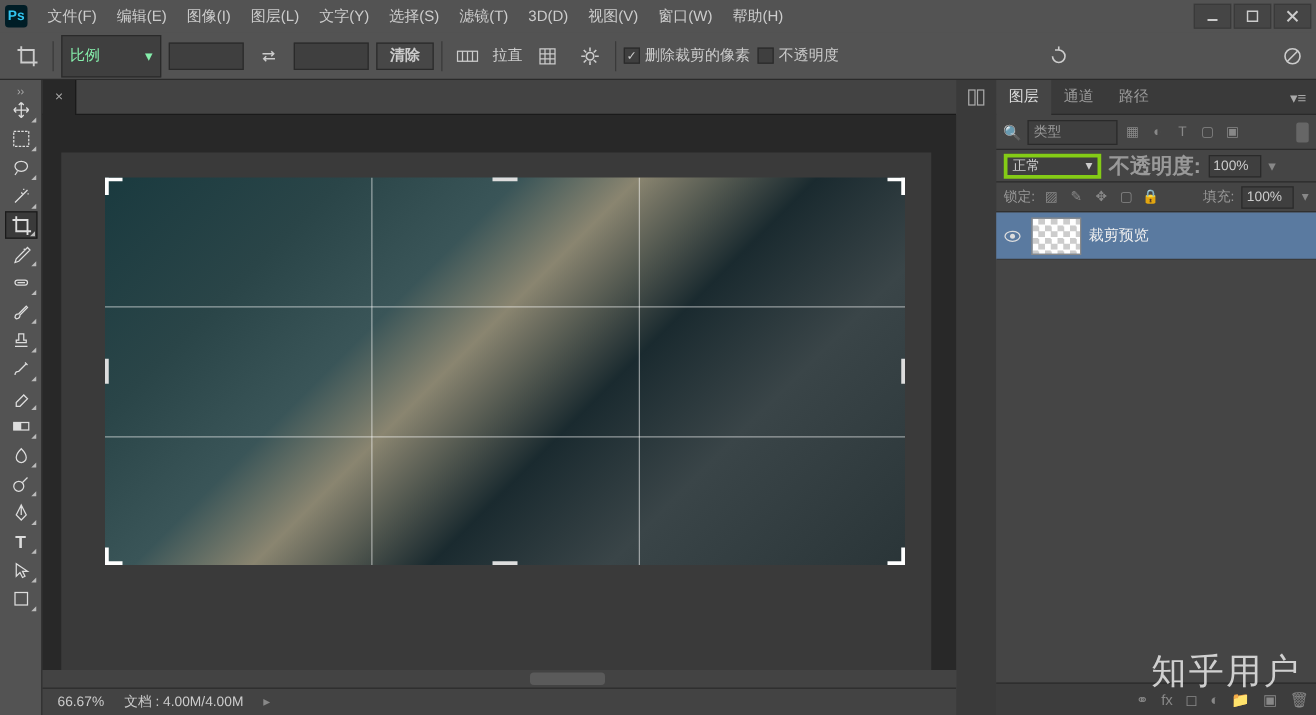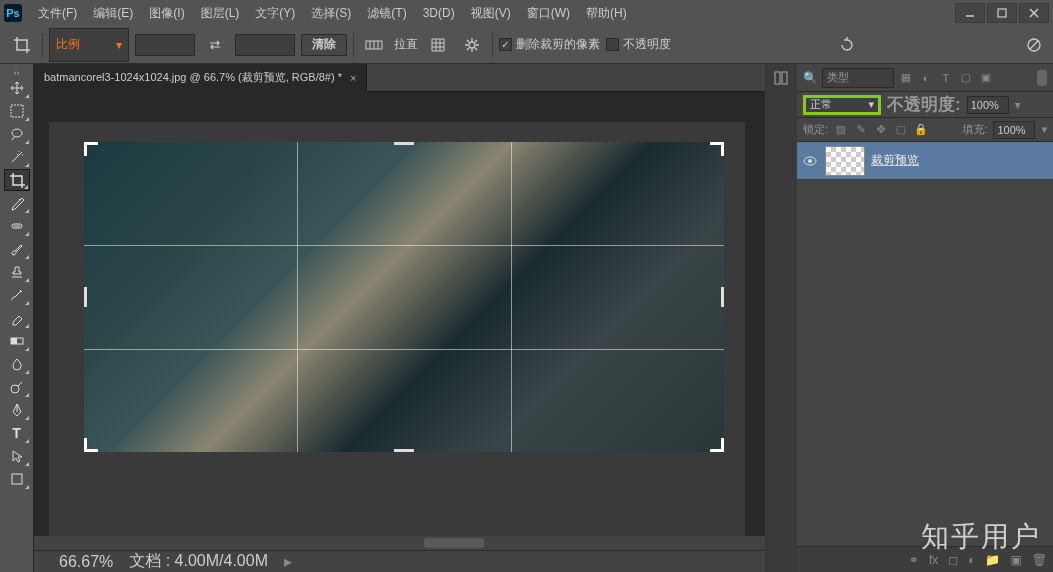--- a/index.html
+++ b/index.html
@@ -6,21 +6,21 @@
 body { background: #535353; width: 1053px; height: 572px; overflow: hidden; color: #ccc; font-size: 12px; }
 
 .titlebar { height: 26px; background: #535353; display: flex; align-items: center; padding: 13px 4px; }
 .ps-logo { width: 18px; height: 18px; background: #001d26; border-radius: 3px; display: flex; align-items: center; justify-content: center; color: #31c5f0; font-weight: bold; font-size: 11px; margin-right: 8px; }
 .menu-item { padding: 0 8px; color: #ccc; cursor: default; font-size: 12px; }
 .win-controls { margin-left: auto; display: flex; gap: 0; }
 .win-btn { width: 30px; height: 20px; display: flex; align-items: center; justify-content: center; cursor: default; border: 1px solid #3a3a3a; margin-left: 2px; background: #454545; }
 
 .optionsbar { height: 38px; background: #535353; display: flex; align-items: center; padding: 0 8px; gap: 6px; border-bottom: 1px solid #2a2a2a; }
 .opt-icon { width: 28px; height: 24px; display: flex; align-items: center; justify-content: center; border: 1px solid transparent; }
-.opt-select { background: #3f3f3f; border: 1px solid #2a2a2a; color: #f97316; height: 34px; padding: 0 6px; min-width: 80px; display: flex; align-items: center; justify-content: space-between; }
+.opt-select { background: #3f3f3f; border: 1px solid #2a2a2a; color: #86efac; height: 34px; padding: 0 6px; min-width: 80px; display: flex; align-items: center; justify-content: space-between; }
 .opt-input { background: #3f3f3f; border: 1px solid #2a2a2a; color: #ccc; height: 22px; width: 60px; padding: 0 4px; }
 .opt-btn { background: #474747; border: 1px solid #2a2a2a; color: #ccc; height: 22px; padding: 0 10px; display: flex; align-items: center; font-weight: bold; }
 .opt-divider { width: 1px; height: 24px; background: #3a3a3a; }
 .opt-check { display: flex; align-items: center; gap: 4px; }
 .checkbox { width: 13px; height: 13px; background: #3f3f3f; border: 1px solid #2a2a2a; display: flex; align-items: center; justify-content: center; font-size: 10px; }
 .reset-btn { width: 22px; height: 20px; display: flex; align-items: center; justify-content: center; margin-left: auto; }
 
 .main { display: flex; height: 508px; }
 .toolbar { width: 34px; background: #535353; border-right: 1px solid #2a2a2a; display: flex; flex-direction: column; align-items: center; padding-top: 4px; gap: 1px; }
 .tool { width: 26px; height: 22px; display: flex; align-items: center; justify-content: center; cursor: default; position: relative; }
@@ -41,21 +41,21 @@
 .crop-corner::before, .crop-corner::after { content: ''; position: absolute; background: #fff; }
 .cc-tl { top: 0; left: 0; } .cc-tl::before { width: 14px; height: 3px; top: 0; left: 0; } .cc-tl::after { width: 3px; height: 14px; top: 0; left: 0; }
 .cc-tr { top: 0; right: 0; } .cc-tr::before { width: 14px; height: 3px; top: 0; right: 0; } .cc-tr::after { width: 3px; height: 14px; top: 0; right: 0; }
 .cc-bl { bottom: 0; left: 0; } .cc-bl::before { width: 14px; height: 3px; bottom: 0; left: 0; } .cc-bl::after { width: 3px; height: 14px; bottom: 0; left: 0; }
 .cc-br { bottom: 0; right: 0; } .cc-br::before { width: 14px; height: 3px; bottom: 0; right: 0; } .cc-br::after { width: 3px; height: 14px; bottom: 0; right: 0; }
 .crop-handle { position: absolute; background: #ddd; }
 .ch-t, .ch-b { width: 20px; height: 5px; left: 50%; transform: translateX(-50%); }
 .ch-t { top: -2px; } .ch-b { bottom: -2px; }
 .ch-l, .ch-r { width: 5px; height: 20px; top: 50%; transform: translateY(-50%); }
 .ch-l { left: -2px; } .ch-r { right: -2px; }
-.statusbar { height: 22px; background: #434343; display: flex; align-items: center; padding: 0 25px; gap: 16px; font-size: 16px; color: #ccc; border-top: 1px solid #2a2a2a; }
+.statusbar { height: 22px; background: #434343; display: flex; align-items: center; padding: 0 12px; gap: 16px; font-size: 11px; color: #ccc; border-top: 1px solid #2a2a2a; }
 .hscroll { height: 14px; background: #434343; position: relative; }
 .hscroll-thumb { position: absolute; left: 390px; width: 60px; top: 2px; bottom: 2px; background: #5a5a5a; border-radius: 3px; }
 
 .panels { width: 288px; background: #454545; display: flex; flex-direction: column; }
 .panel-strip { width: 32px; background: #3a3a3a; }
 .panels-inner { display: flex; height: 100%; }
 .panel-col { flex: 1; display: flex; flex-direction: column; }
 .panel-tabs { height: 28px; background: #3a3a3a; display: flex; align-items: center; border-bottom: 1px solid #2a2a2a; }
 .panel-tab { padding: 0 10px; height: 28px; display: flex; align-items: center; color: #999; font-size: 12px; }
 .panel-tab.active { background: #454545; color: #ddd; }
@@ -63,21 +63,21 @@
 .layer-filter { height: 28px; display: flex; align-items: center; padding: 0 6px; gap: 4px; border-bottom: 1px solid #2a2a2a; }
 .filter-select { background: #3f3f3f; border: 1px solid #2a2a2a; height: 20px; flex: 0 0 72px; display: flex; align-items: center; padding: 0 4px; color: #999; font-size: 11px; }
 .filter-icon { width: 16px; height: 16px; display: flex; align-items: center; justify-content: center; color: #888; font-size: 11px; }
 .layer-blend { height: 26px; display: flex; align-items: center; padding: 0 6px; gap: 6px; border-bottom: 1px solid #2a2a2a; }
 .blend-select { background: #3f3f3f; border: 3px solid #84cc16; height: 20px; width: 78px; display: flex; align-items: center; justify-content: space-between; padding: 0 4px; color: #ccc; font-size: 11px; }
 .opacity-label { color: #999; font-size: 17px; font-weight: bold; }
 .opacity-input { background: #3f3f3f; border: 1px solid #2a2a2a; height: 18px; width: 42px; display: flex; align-items: center; padding: 0 3px; color: #ccc; font-size: 11px; }
 .layer-lock { height: 24px; display: flex; align-items: center; padding: 0 6px; gap: 6px; border-bottom: 1px solid #2a2a2a; font-size: 11px; color: #999; }
 .lock-icon { width: 14px; height: 14px; display: flex; align-items: center; justify-content: center; color: #888; }
 .layers-list { flex: 1; background: #454545; }
-.layer-row { height: 38px; display: flex; align-items: center; padding: 0 4px; gap: 6px; border-bottom: 1px solid #3a3a3a; text-decoration: underline; }
+.layer-row { height: 38px; display: flex; align-items: center; padding: 0 4px; gap: 6px; border-bottom: 1px solid #3a3a3a; }
 .layer-row.selected { background: #5a7aa0; }
 .layer-eye { width: 18px; display: flex; justify-content: center; }
 .layer-thumb { width: 40px; height: 30px; background: #fff; border: 1px solid #888; }
 .layer-thumb.checker { background: repeating-conic-gradient(#ccc 0 25%, #fff 0 50%) 0 0/10px 10px; }
 .layer-name { color: #eee; font-size: 12px; }
 .panel-bottom { height: 26px; background: #3d3d3d; display: flex; align-items: center; justify-content: flex-end; padding: 0 6px; gap: 10px; border-top: 1px solid #2a2a2a; margin-top: auto; }
 .pb-icon { color: #888; font-size: 12px; }
 
 .watermark { position: absolute; right: 12px; bottom: 16px; color: rgba(255,255,255,0.75); font-size: 28px; font-weight: 300; letter-spacing: 2px; pointer-events: none; }
 
@@ -292,21 +292,20 @@
         <svg width="16" height="16">
           <rect x="3" y="3" width="10" height="10" fill="none" stroke="#ddd"></rect>
         </svg>
         <div class="tool-corner"></div>
       </div>
   </div>
 
   <div class="workspace">
     <div class="doctabs">
       <div class="doctab">
-        <span>batmancorel3-1024x1024.jpg @ 66.7% (裁剪预览, RGB/8#) *</span>
         <span class="doctab-close">×</span>
       </div>
     </div>
     <div class="canvas-area">
       <div class="canvas">
         <div class="image-preview">
           <div class="crop-overlay">
             <div class="crop-grid-v" style="left:33.33%"></div>
             <div class="crop-grid-v" style="left:66.66%"></div>
             <div class="crop-grid-h" style="top:33.33%"></div>
@@ -337,20 +336,26 @@
     <div class="panels-inner">
       <div class="panel-strip">
         <div style="height:28px;display:flex;align-items:center;justify-content:center">
             <svg width="16" height="16">
               <rect x="2" y="2" width="5" height="12" fill="none" stroke="#aaa"></rect>
               <rect x="9" y="2" width="5" height="12" fill="none" stroke="#aaa"></rect>
             </svg>
           </div>
       </div>
       <div class="panel-col">
+        <div class="panel-tabs">
+          <div class="panel-tab active">图层</div>
+          <div class="panel-tab">通道</div>
+          <div class="panel-tab">路径</div>
+          <div class="panel-tab-menu">▾≡</div>
+        </div>
         <div class="layer-filter">
           <span style="color:#888;font-size:12px">🔍</span>
           <div class="filter-select">
               <span>类型</span>
             </div>
           <div class="filter-icon">▦</div>
           <div class="filter-icon">◐</div>
           <div class="filter-icon">T</div>
           <div class="filter-icon">▢</div>
           <div class="filter-icon">▣</div>

